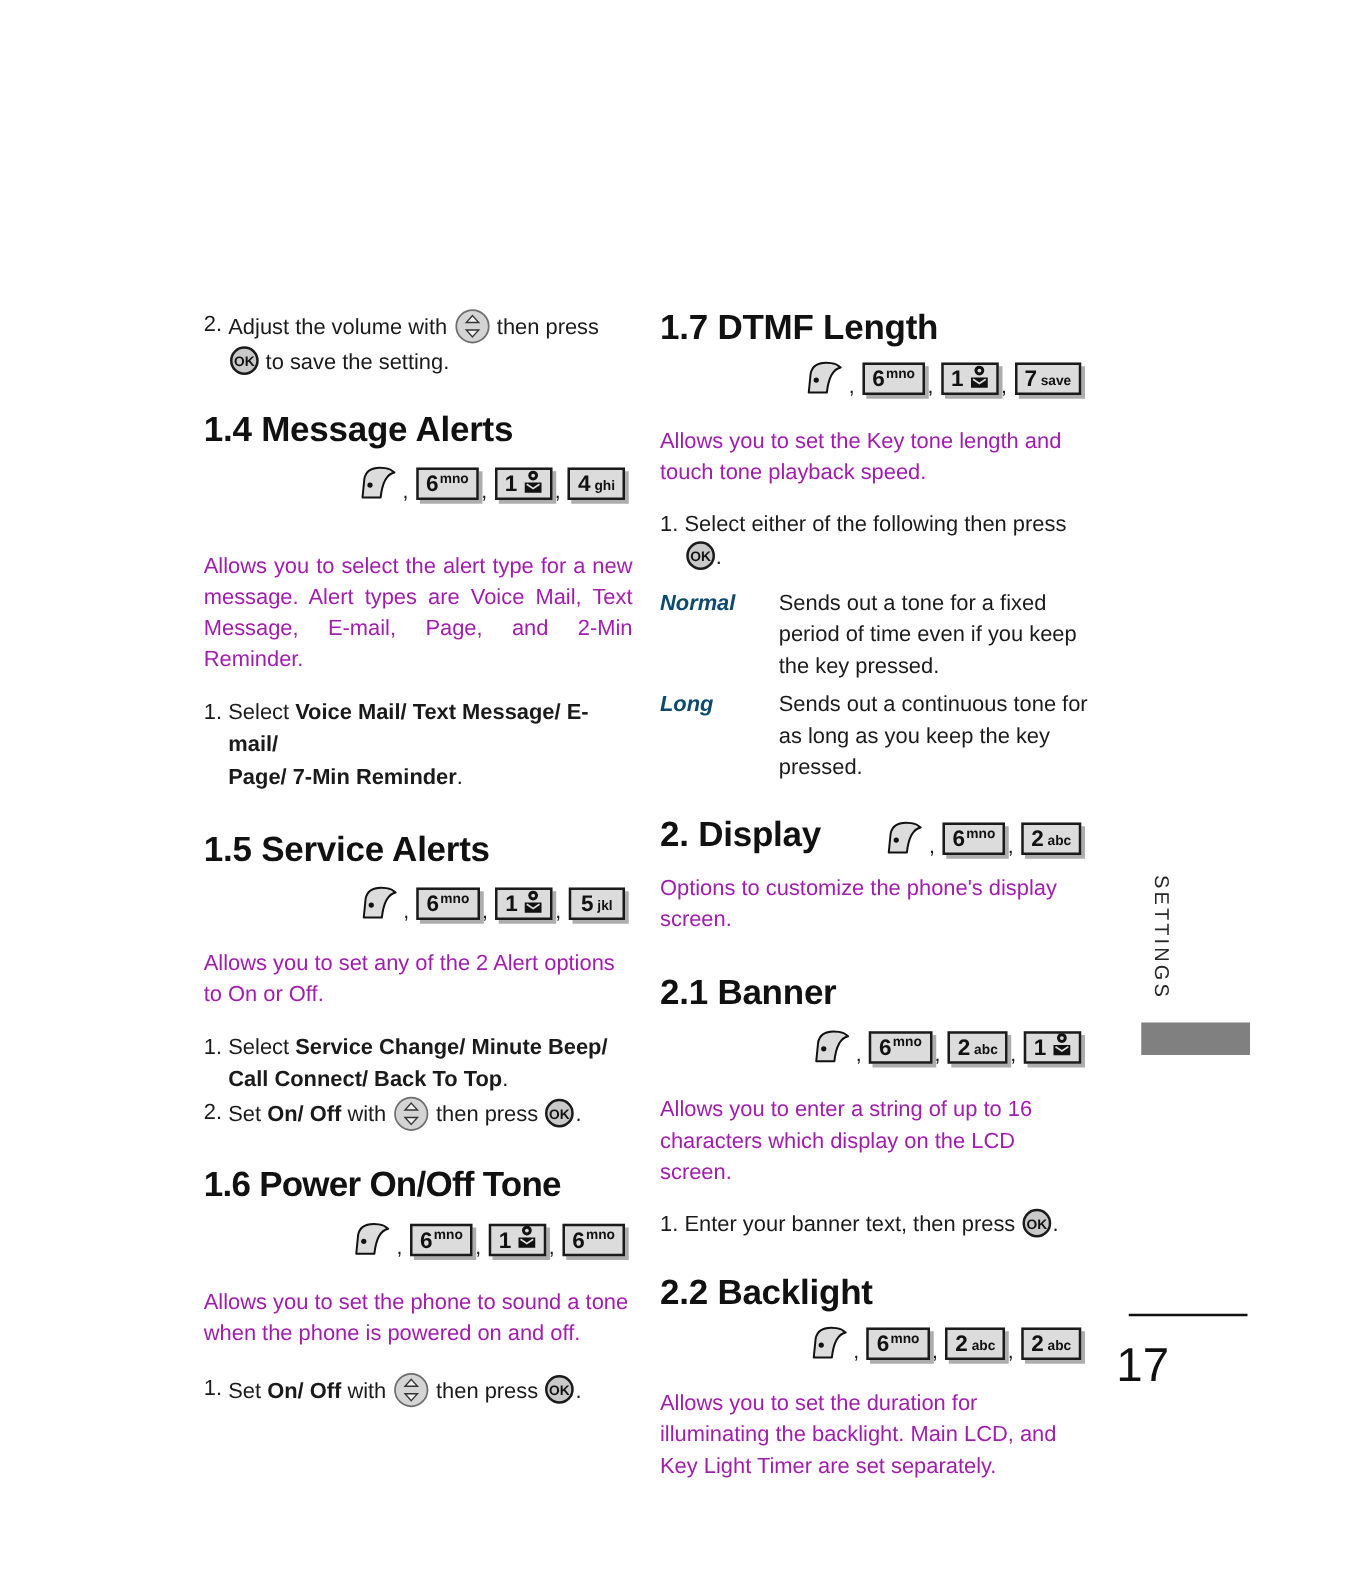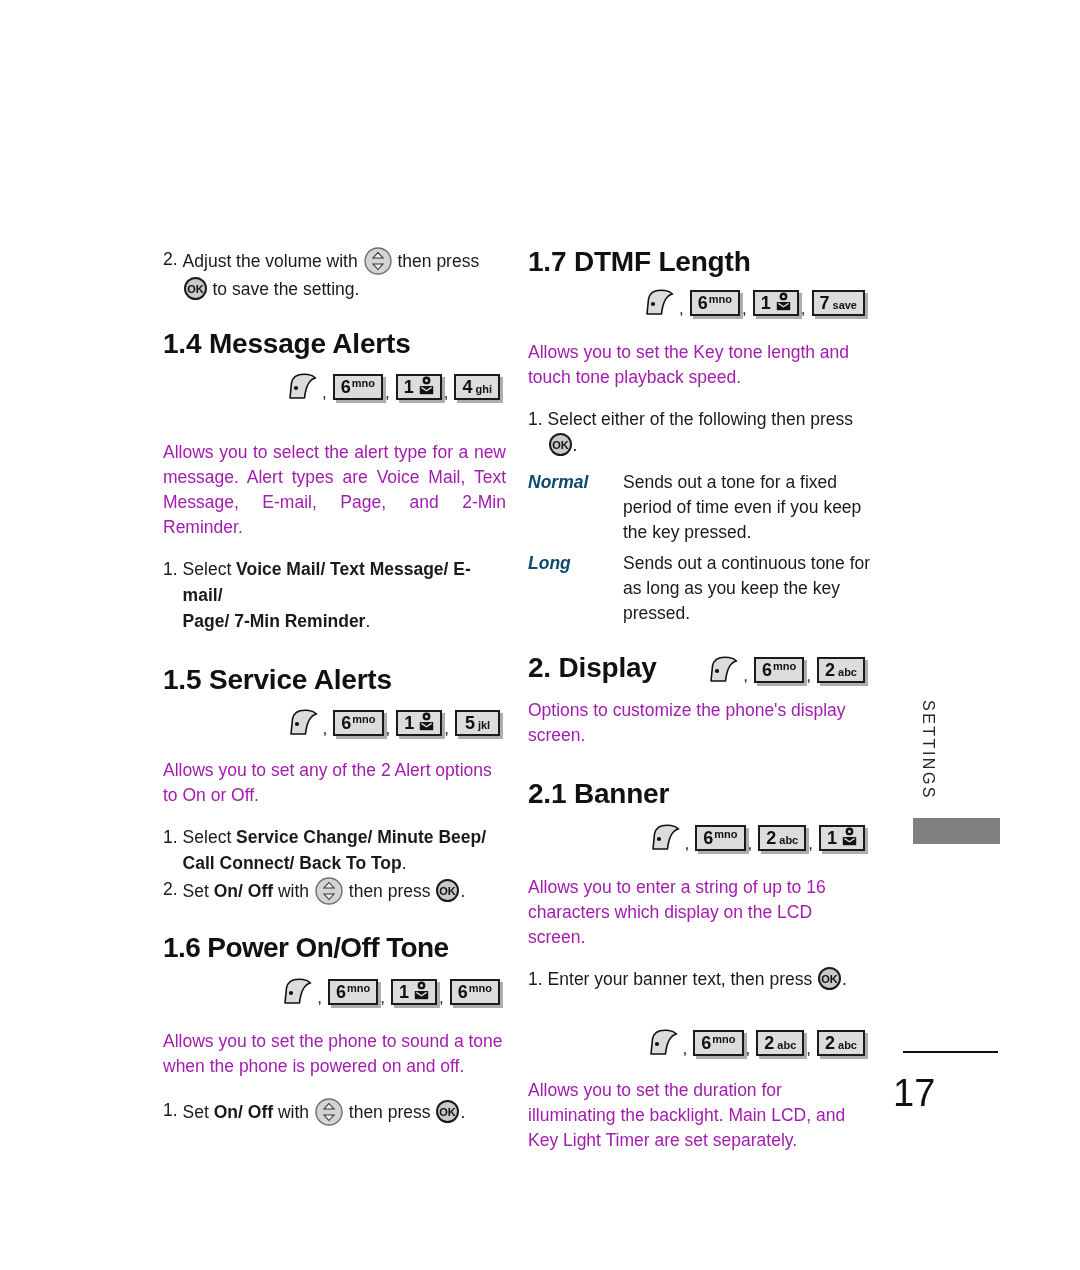--- a/index.html
+++ b/index.html
@@ -491,21 +491,21 @@
       </div>
       <div class="sp6"></div>
       <div class="defrow">
         <div class="defterm">Long</div>
         <div class="defdesc">Sends out a continuous tone for as long as you keep the key pressed.</div>
       </div>
     </div>
 
     <div class="sp26"></div>
 
-    <div style="display:flex; align-items:center;">
+    <div style="display:flex; align-items:flex-end;">
       <h2 class="h-sec" style="flex:0 0 auto;">2. Display</h2>
       <div class="keyseq" style="flex:1 1 auto; margin-left:10px; position:relative; top:2px;">
         <span class="key-menu">
           <svg width="34" height="30" viewBox="0 0 34 30">
             <path d="M4 26 L5.5 11 C7 3 14 1.5 22 2.5 C26 3 28 4.5 29.5 6 C25 7 20 12 18.5 26 Z" fill="#dcdcdc" stroke="#111" stroke-width="1.6" stroke-linejoin="round"></path>
             <circle cx="10" cy="16" r="2.1" fill="#111"></circle>
           </svg>
         </span>
         <span class="comma">,</span>
         <span class="key">
@@ -570,20 +570,21 @@
           <svg width="25" height="25" viewBox="0 0 25 25">
             <circle cx="12.5" cy="12.5" r="10.5" fill="#c9c9c9" stroke="#1b1b1b" stroke-width="2"></circle>
             <text x="12.5" y="17" font-family="Liberation Sans, sans-serif" font-size="11" font-weight="bold" fill="#111" text-anchor="middle">OK</text>
           </svg>
         </span><span>.</span>
       </span>
     </div>
 
     <div class="sp26"></div>
 
+    <h2 class="h-sec">2.2 Backlight</h2>
     <div class="sp10"></div>
     <div class="keyseq">
       <span class="key-menu">
         <svg width="34" height="30" viewBox="0 0 34 30">
           <path d="M4 26 L5.5 11 C7 3 14 1.5 22 2.5 C26 3 28 4.5 29.5 6 C25 7 20 12 18.5 26 Z" fill="#dcdcdc" stroke="#111" stroke-width="1.6" stroke-linejoin="round"></path>
           <circle cx="10" cy="16" r="2.1" fill="#111"></circle>
         </svg>
       </span>
       <span class="comma">,</span>
       <span class="key">

